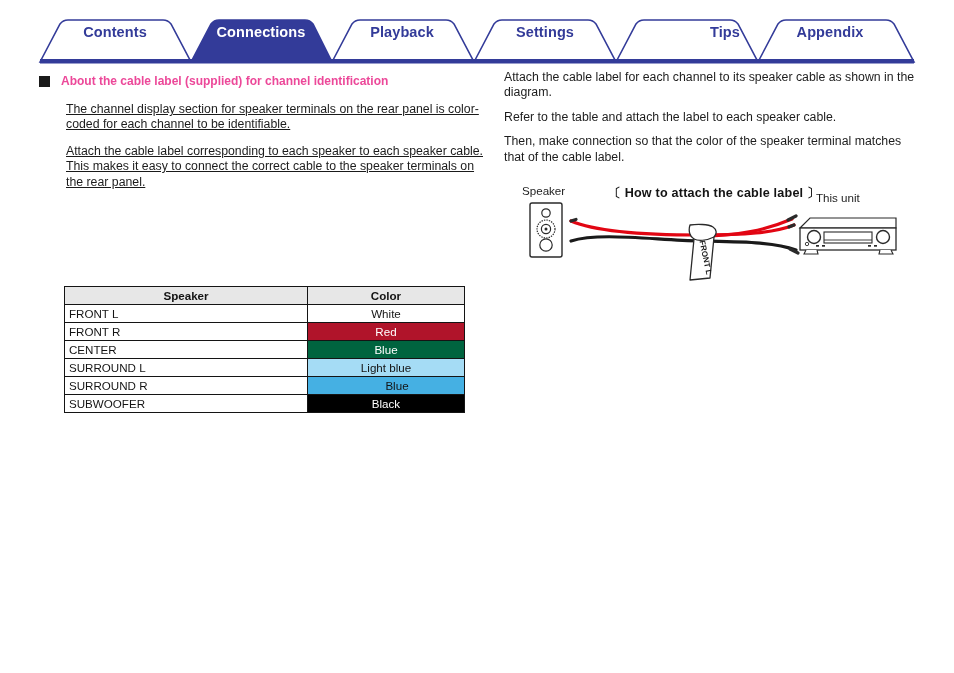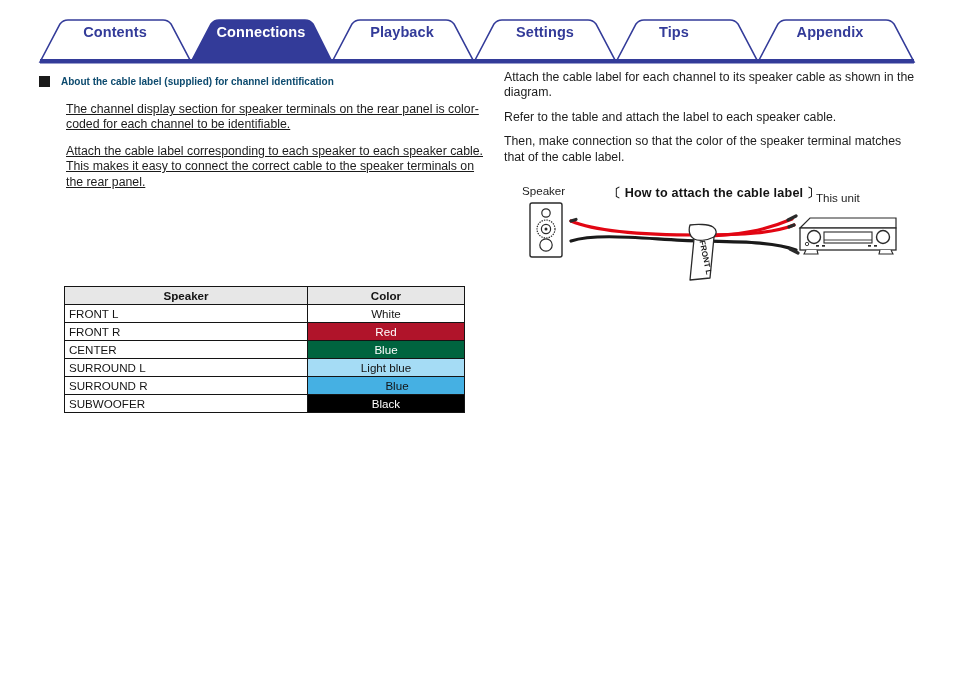--- a/index.html
+++ b/index.html
@@ -40,24 +40,24 @@
     position: absolute;
     left: 0; top: 66px;
     width: 954px; height: 530px;
   }
   .col-left  { position: absolute; left: 38px;  top: 6px;  width: 450px; }
   .col-right { position: absolute; left: 504px; top: 4px;  width: 420px; }
 
   h1.section-title {
     margin: 0 0 0 0;
     padding: 0;
-    font-size: 10px;
+    font-size: 12px;
     font-weight: bold;
     line-height: 19px;
-    color: #0c4a6e;
+    color: #ec4899;
     position: relative;
     padding-left: 23px;
   }
   h1.section-title .bullet {
     position: absolute;
     left: 1px; top: 4px;
     width: 11px; height: 11px;
     background: #1a1a1a;
     display: block;
   }
@@ -154,21 +154,21 @@
 
     <path d="M 191 62 L 211 24 Q 214 20 219 20 L 305 20 Q 310 20 313 24 L 332 62 Z" fill="#333b99" stroke="#333b99" stroke-width="1.6"></path>
 
     <rect x="40" y="59" width="874" height="4.5" fill="#333b99"></rect>
   </svg>
 
   <div class="tab-label" style="left:115px">Contents</div>
   <div class="tab-label active" style="left:261px">Connections</div>
   <div class="tab-label" style="left:402px">Playback</div>
   <div class="tab-label" style="left:545px">Settings</div>
-  <div class="tab-label" style="left:674px">Tips</div>
+  <div class="tab-label" style="left:725px">Tips</div>
   <div class="tab-label" style="left:830px">Appendix</div>
 </div>
 
 <div id="content">
 
   <div class="col-left">
     <h1 class="section-title">
       <span class="bullet"></span>
       <span>About the cable label (supplied) for channel identification</span>
     </h1>

